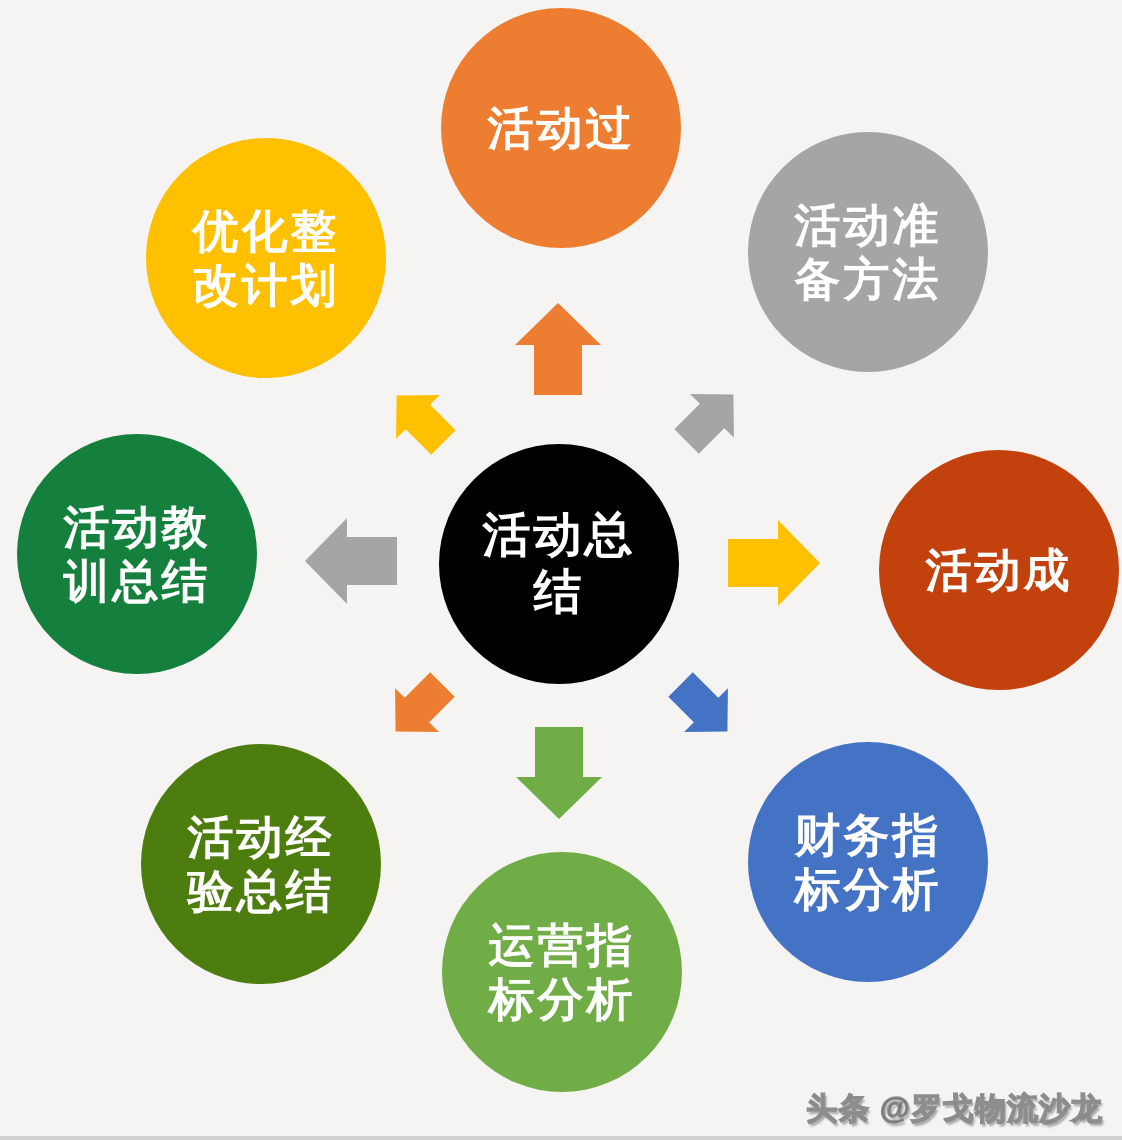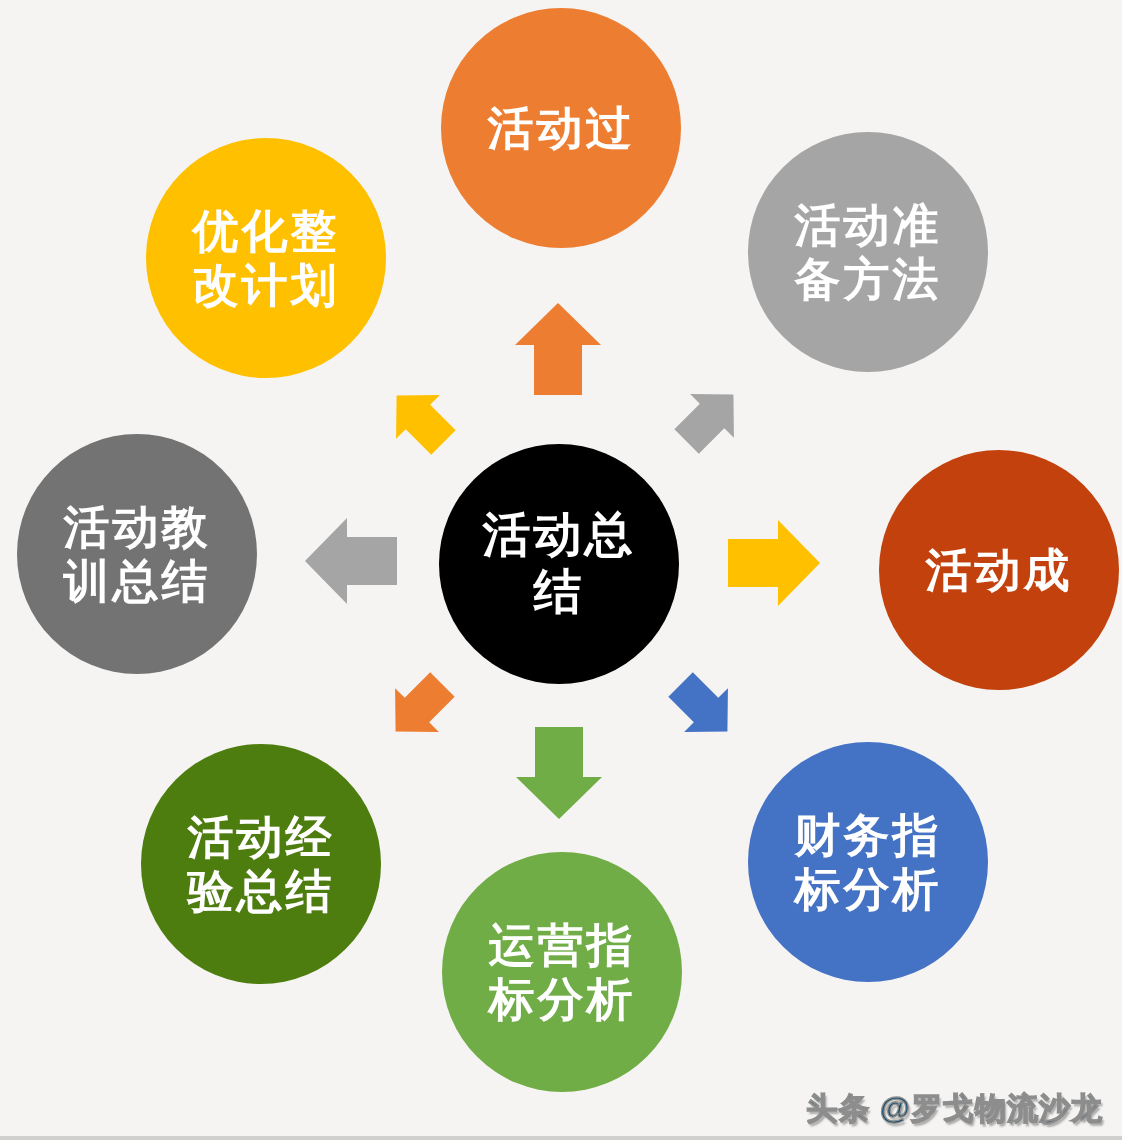--- a/index.html
+++ b/index.html
@@ -63,21 +63,21 @@
   .a-left  { left: 308px; top: 515px; transform: rotate(270deg); }
   .a-nw    { left: 377px; top: 373px; transform: rotate(315deg) scale(0.72); }
 
   .watermark {
     position: absolute;
     right: 19px;
     bottom: 10px;
     font-size: 31px;
     font-weight: bold;
     letter-spacing: 1px;
-    color: #0c4a6e;
+    color: #737373;
     -webkit-text-stroke: 1.3px #8d8d8d;
     text-shadow: 2px 3px 2px rgba(110,110,110,0.55);
     white-space: nowrap;
   }
 </style>
 </head>
 <body>
 
 <div class="stage">
 
@@ -126,21 +126,21 @@
     <span>标分析</span>
   </div>
   <div class="circle c-bottom" style="background-color: rgb(112, 173, 71);">
     <span>运营指</span>
     <span>标分析</span>
   </div>
   <div class="circle c-bl" style="background-color: #4d7c0f;">
     <span>活动经</span>
     <span>验总结</span>
   </div>
-  <div class="circle c-left" style="background-color: #737373;">
+  <div class="circle c-left" style="background-color: #15803d;">
     <span>活动教</span>
     <span>训总结</span>
   </div>
   <div class="circle c-tl" style="background-color: rgb(255, 192, 0);">
     <span>优化整</span>
     <span>改计划</span>
   </div>
 
   <div class="watermark">头条 @罗戈物流沙龙</div>
 

